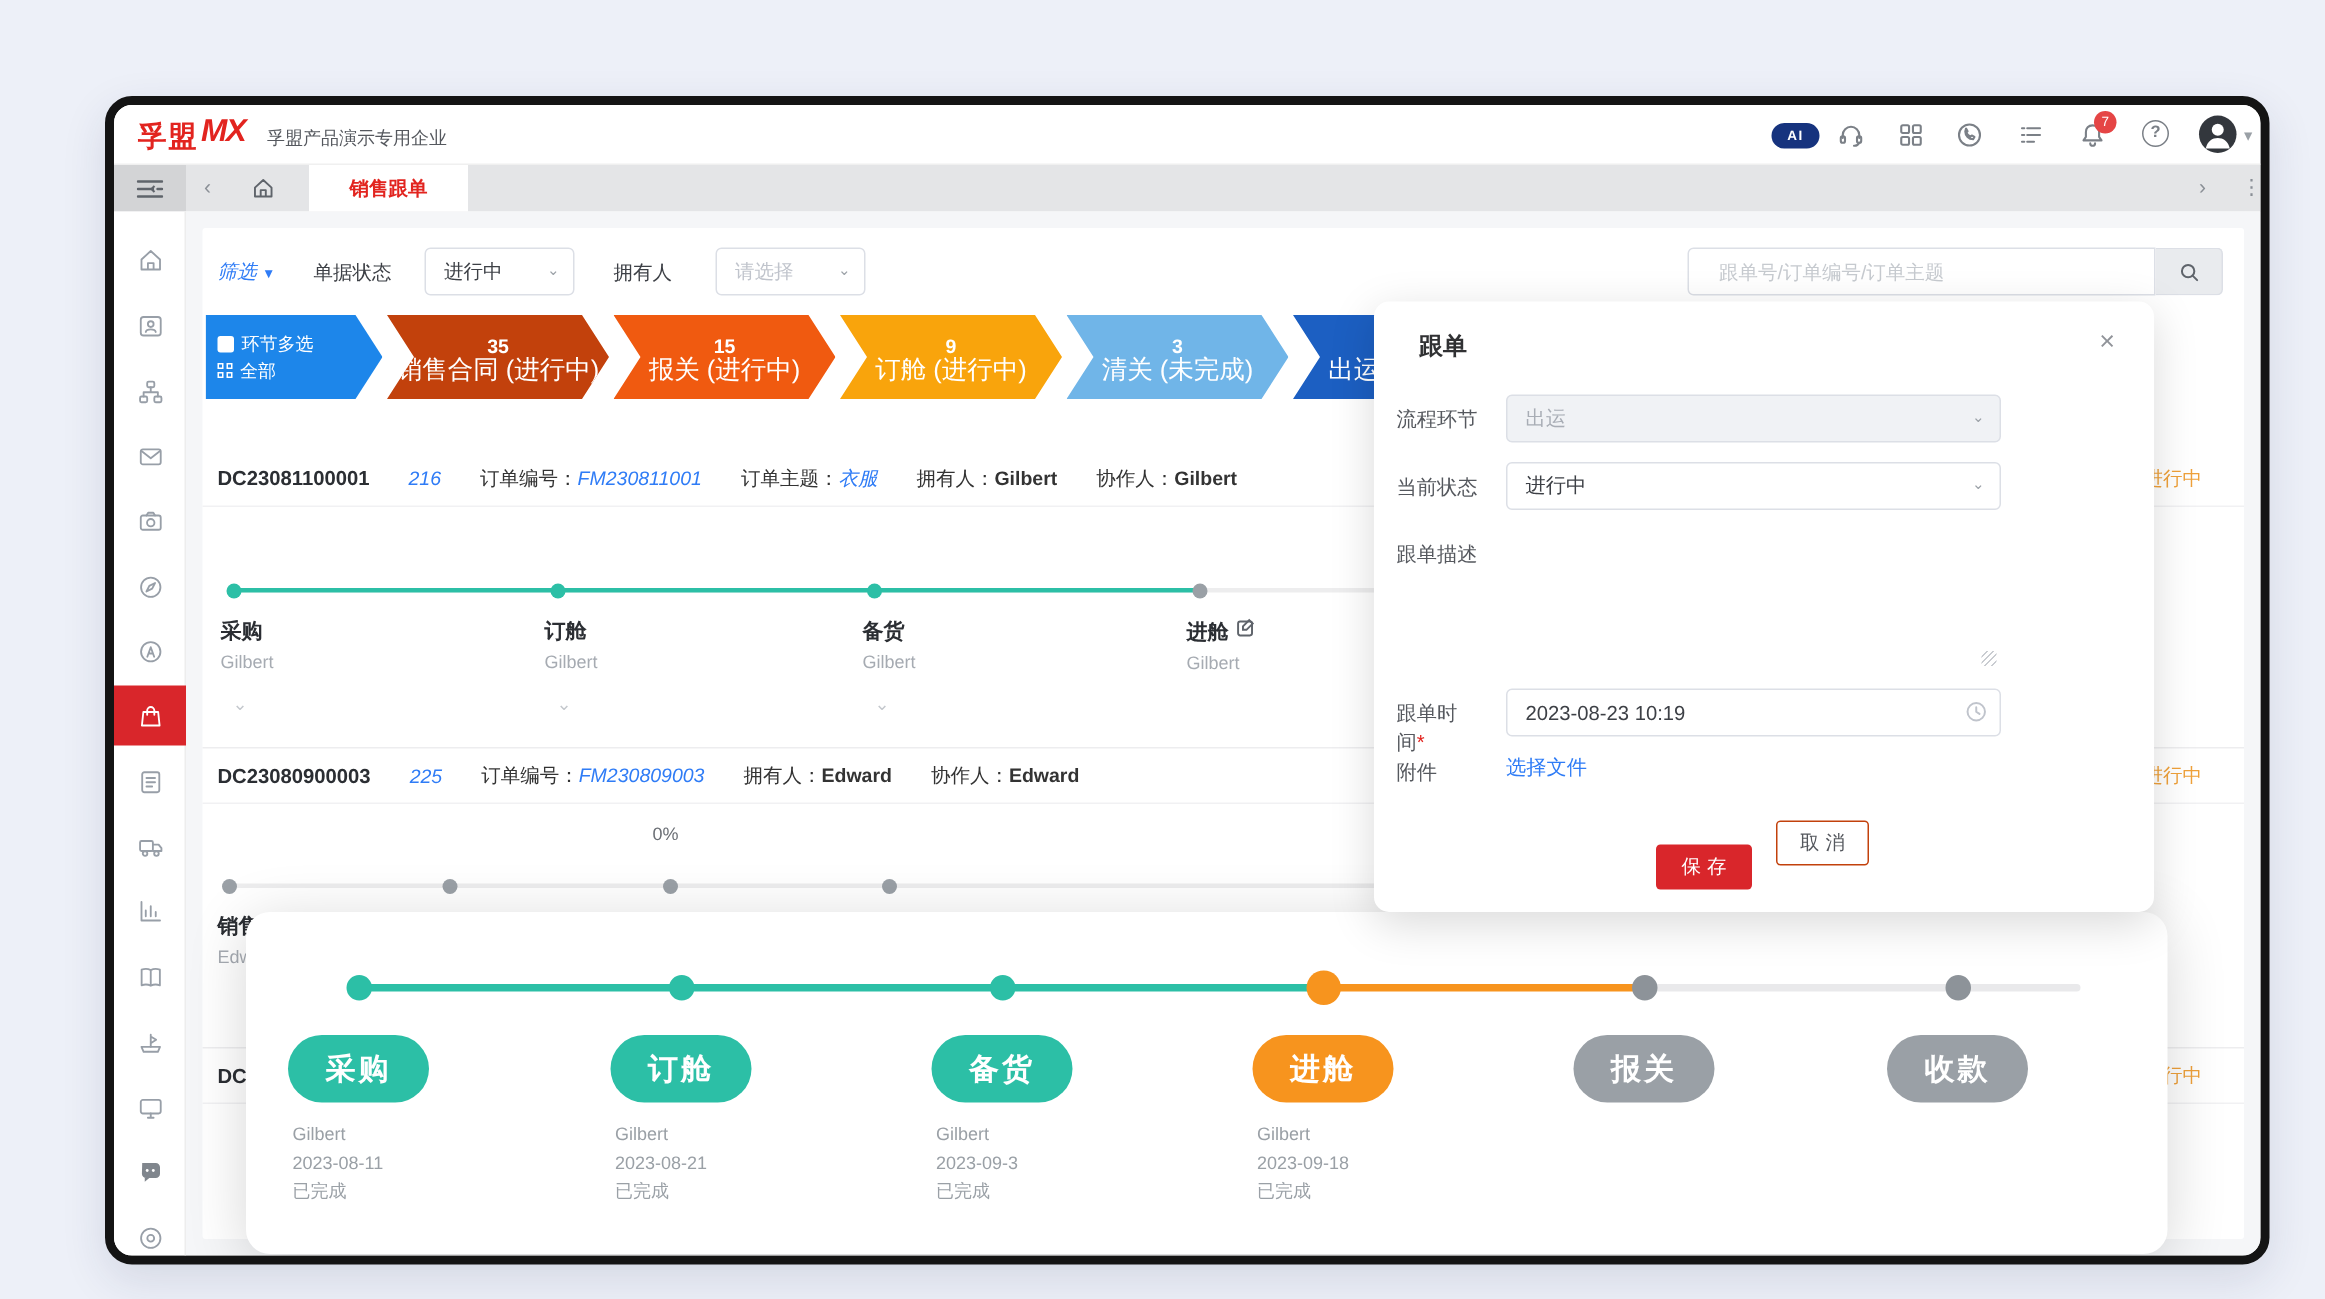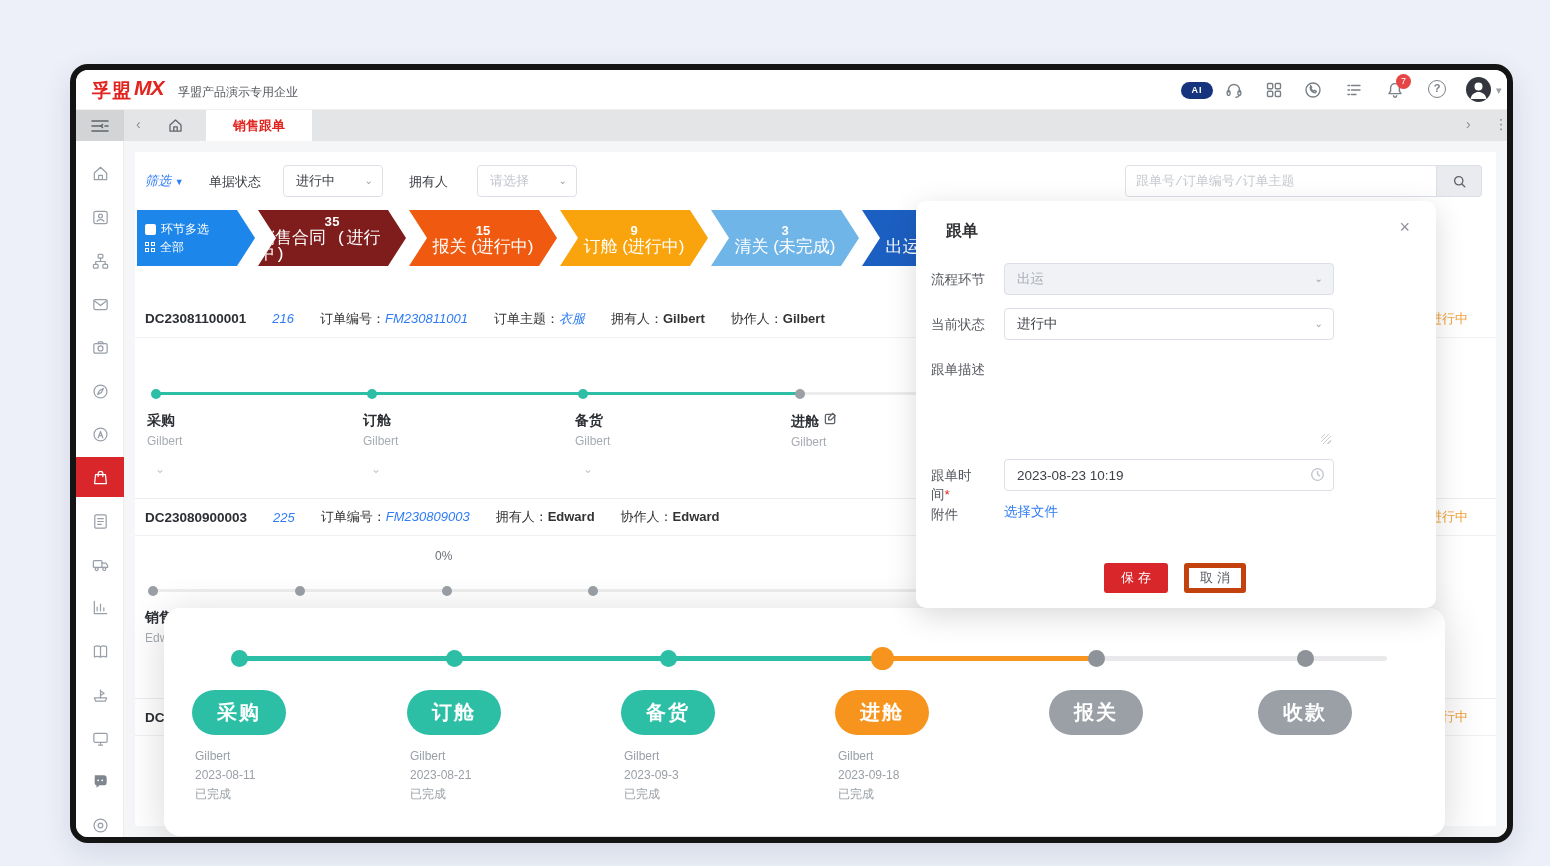--- a/index.html
+++ b/index.html
@@ -49,22 +49,22 @@
   
   .content { position:absolute; left:48px; top:71px; right:0; bottom:0; background:#f5f6f8; padding:11px; }
   .card { position:relative; background:#fff; width:100%; height:100%; border-radius:2px; }
 
   .lbl { font-size:13px; color:#3d4046; }
   .blue { color:#2f7cf6;font-style:italic; }
   .sel { position:absolute; height:32px; border:1px solid #dcdfe6; border-radius:4px; background:#fff;
     font-size:13px; color:#3d4046; line-height:30px; padding:0 26px 0 12px; }
   .sel .ar { position:absolute; right:9px; top:0; color:#9aa0a6; font-size:10px; }
   .ph { color:#c0c4cc; }
-  .search-inp { position:absolute; height:32px; border:1px solid #dcdfe6; border-radius:4px 0 0 4px; padding:0 10px;
-    font-size:13px; color:#333; font-family:Liberation Mono, monospace; }
+  .search-inp { position:absolute; height:32px; border:1px solid #dcdfe6; border-radius:4px 0 0 4px; padding:0 20px;
+    font-size:13px; color:#333; font-family:Liberation Sans, sans-serif; }
   .search-inp::placeholder { color:#c6cacf; }
   .search-btn { position:absolute; height:32px; width:45px; background:#e9ebee; border:1px solid #dcdfe6; border-left:none;
     border-radius:0 4px 4px 0; display:flex; align-items:center; justify-content:center; }
   .search-btn svg { width:15px; height:15px; stroke:#5f646b; fill:none; stroke-width:1.8; stroke-linecap:round; }
 
   
   .stagebar { position:absolute; left:2px; top:58px; height:56px; display:flex; gap:3px; }
   .seg { position:relative; height:56px; color:#fff; display:flex; flex-direction:column; justify-content:center; align-items:center; }
   .seg .cnt { font-size:13px; font-weight:bold; line-height:17px; }
   .seg .nm { font-size:17px; line-height:16px; }
@@ -107,22 +107,22 @@
     font-size:13.5px; color:#3d4046; padding:7px 12px; resize:none; font-family:"Liberation Sans",sans-serif; }
   .ta-grip { position:absolute; left:405px; top:233px; width:10px; height:10px;
     background:repeating-linear-gradient(-45deg,transparent,transparent 2px,#c9ccd1 2px,#c9ccd1 3px); }
   .m-time { position:absolute; left:88px; top:258px; width:330px; height:32px; border:1px solid #dcdfe6; border-radius:4px;
     font-size:13.5px; color:#3d4046; padding:0 30px 0 12px; font-family:"Liberation Sans",sans-serif; }
   .clock { position:absolute; left:394px; top:266px; }
   .clock svg { width:15px; height:15px; stroke:#c0c4cc; fill:none; stroke-width:1.4; stroke-linecap:round; }
   .m-link { position:absolute; left:88px; top:302px; font-size:13.5px; color:#2f7cf6; }
   .btn-save { position:absolute; left:188px; top:362px; width:64px; height:30px; background:#d9262b; color:#fff;
     border:none; border-radius:3px; font-size:13px; letter-spacing:4px; padding-left:4px; }
-  .btn-cancel { position:absolute; left:268px; top:362px; width:62px; height:30px; background:#fff; color:#55585e;
-    border:5px solid #c2410c; border-radius:3px; font-size:13px; letter-spacing:4px; padding-left:4px; }
+  .btn-cancel { position:absolute; left:268px; top:346px; width:62px; height:30px; background:#fff; color:#55585e;
+    border:1px solid #c2410c; border-radius:3px; font-size:13px; letter-spacing:4px; padding-left:4px; }
 
   
   .popup { position:absolute; left:88px; top:538px; width:1281px; height:228px; background:#fff; border-radius:16px;
     box-shadow:0 6px 40px rgba(0,0,0,.16); z-index:20; }
   .p-line { position:absolute; top:48px; height:5px; border-radius:3px; }
   .p-line.teal { background:#2cbfa6; }
   .p-line.orange { background:#f7941e; }
   .p-line.gray { background:#e9e9eb; }
   .p-dot { position:absolute; border-radius:50%; }
   .p-dot.s { width:17px; height:17px; top:42px; }
@@ -346,21 +346,21 @@
           <span class="line">
               <span class="gicon">
                 <i></i>
                 <i></i>
                 <i></i>
                 <i></i>
               </span>
               <span>全部</span>
             </span>
         </div>
-        <div class="seg clip-mid" style="background:#7f1d1d; width:148px;font-family:Liberation Mono, monospace;">
+        <div class="seg clip-mid" style="background:#c2410c; width:148px;">
           <span class="cnt">35</span>
             <span class="nm">销售合同 (进行中)</span>
         </div>
         <div class="seg clip-mid" style="background:#f05a10; width:148px;">
           <span class="cnt">15</span>
             <span class="nm">报关 (进行中)</span>
         </div>
         <div class="seg clip-mid" style="background:#f9a40c; width:148px;">
           <span class="cnt">9</span>
             <span class="nm">订舱 (进行中)</span>

